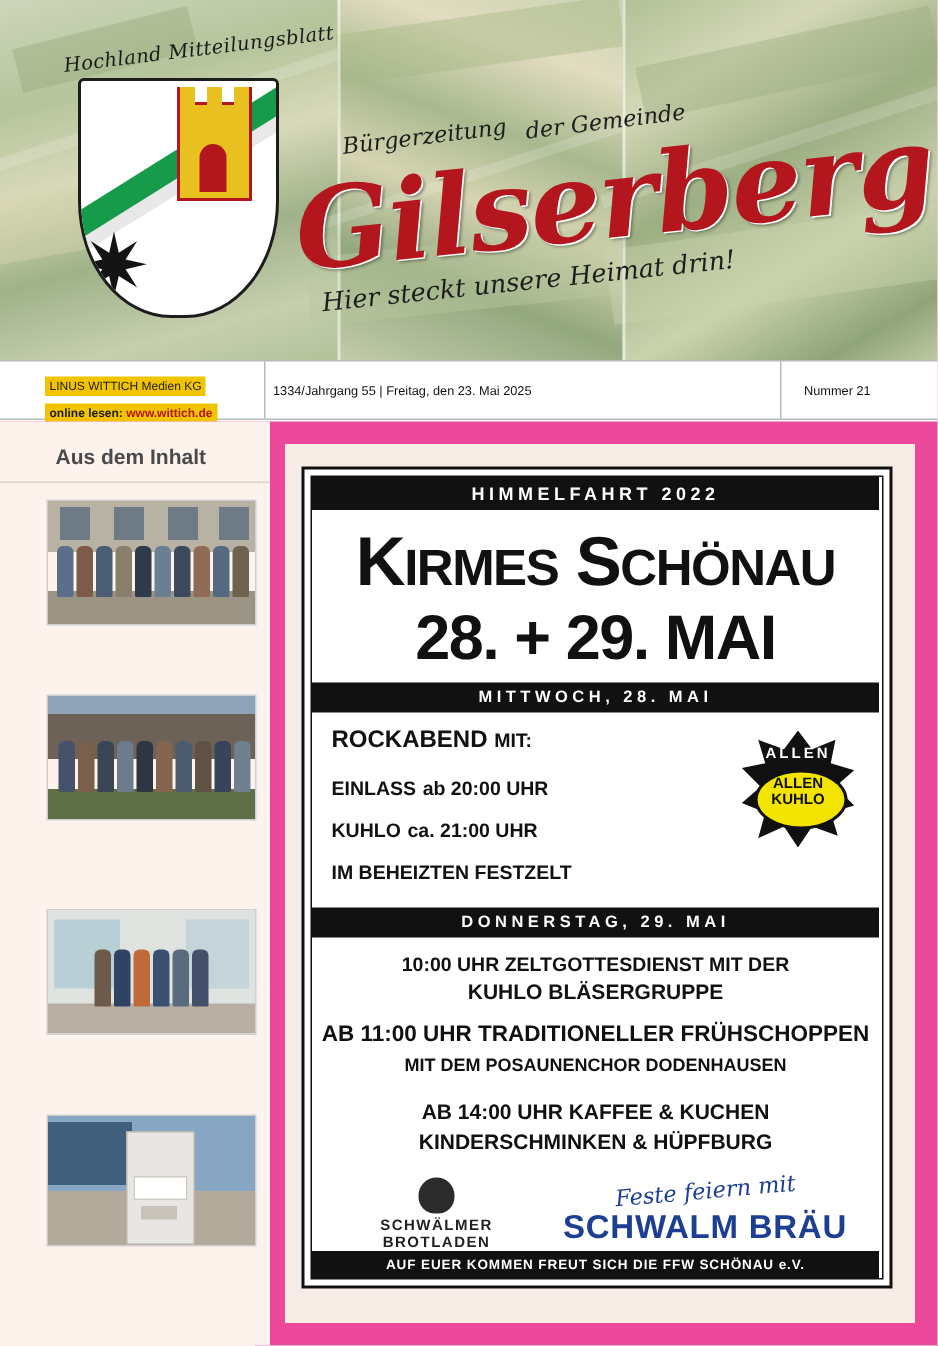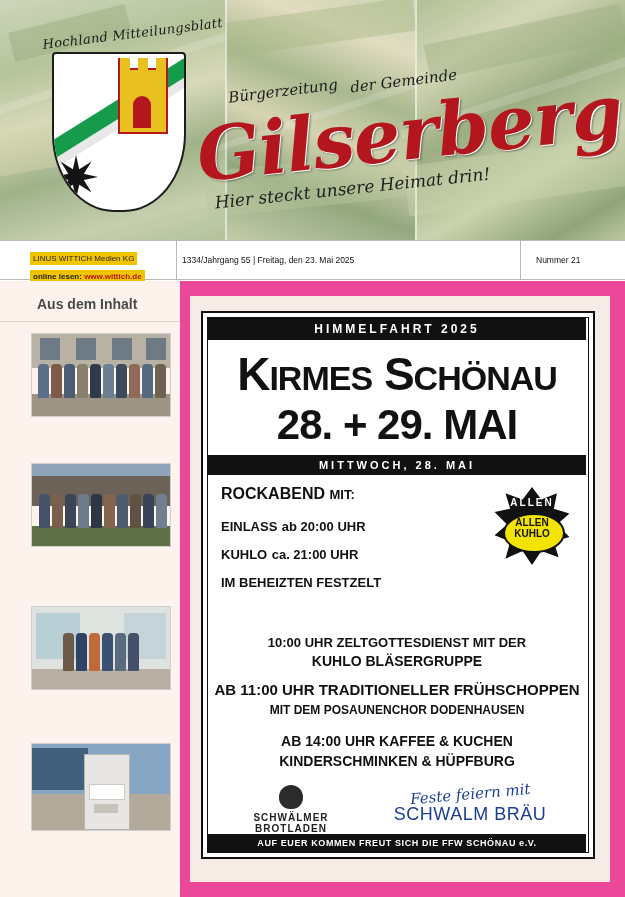--- a/index.html
+++ b/index.html
@@ -512,22 +512,22 @@
   }
   .schwalm .script {
     font-family: "DejaVu Serif", serif;
     font-style: italic;
     font-size: 15px;
     color: #1c3f94;
     transform: rotate(-5deg);
     display: inline-block;
   }
   .schwalm .brand {
-    font-size: 18px;
-    font-weight: normal;
+    font-size: 22px;
+    font-weight: bold;
     color: #1c3f94;
     letter-spacing: .5px;
     margin-top: 1px;
   }
 
   .footerbar {
     position: absolute;
     left: 5px;
     bottom: 5px;
     width: 378px;
@@ -658,21 +658,21 @@
       <div class="ph pillar"></div>
       <div class="ph plabel"></div>
       <div class="ph plogo"></div>
     </div>
   </div>
 
   <div class="ad-wrap">
     <div class="ad">
       <div class="ad-inner"></div>
 
-      <div class="bar himmelfahrt">HIMMELFAHRT 2025</div>
+      <div class="bar himmelfahrt">HIMMELFAHRT 2022</div>
 
       <div class="kirmes">
         <span>K</span><span class="small">IRMES</span>
         <span>S</span><span class="small">CHÖNAU</span>
       </div>
 
       <div class="dates">28. + 29. MAI</div>
 
       <div class="bar mittwoch">MITTWOCH,  28. MAI</div>
 
@@ -695,20 +695,21 @@
       <div class="rocklogo">
         <div class="splat"></div>
         <div class="rock">ALLEN</div>
         <div class="oval"></div>
         <div class="allen">
           <div>ALLEN</div>
           <div>KUHLO</div>
         </div>
       </div>
 
+      <div class="bar donnerstag">DONNERSTAG,  29. MAI</div>
 
       <div class="thu t-zelt">10:00 UHR ZELTGOTTESDIENST MIT DER</div>
       <div class="thu t-kuhlo">KUHLO BLÄSERGRUPPE</div>
       <div class="thu t-fruh">AB 11:00 UHR TRADITIONELLER FRÜHSCHOPPEN</div>
       <div class="thu t-posaune">MIT DEM POSAUNENCHOR DODENHAUSEN</div>
       <div class="thu t-kaffee">AB 14:00 UHR KAFFEE &amp; KUCHEN</div>
       <div class="thu t-kinder">KINDERSCHMINKEN &amp; HÜPFBURG</div>
 
       <div class="sponsors">
         <div class="brotladen">

